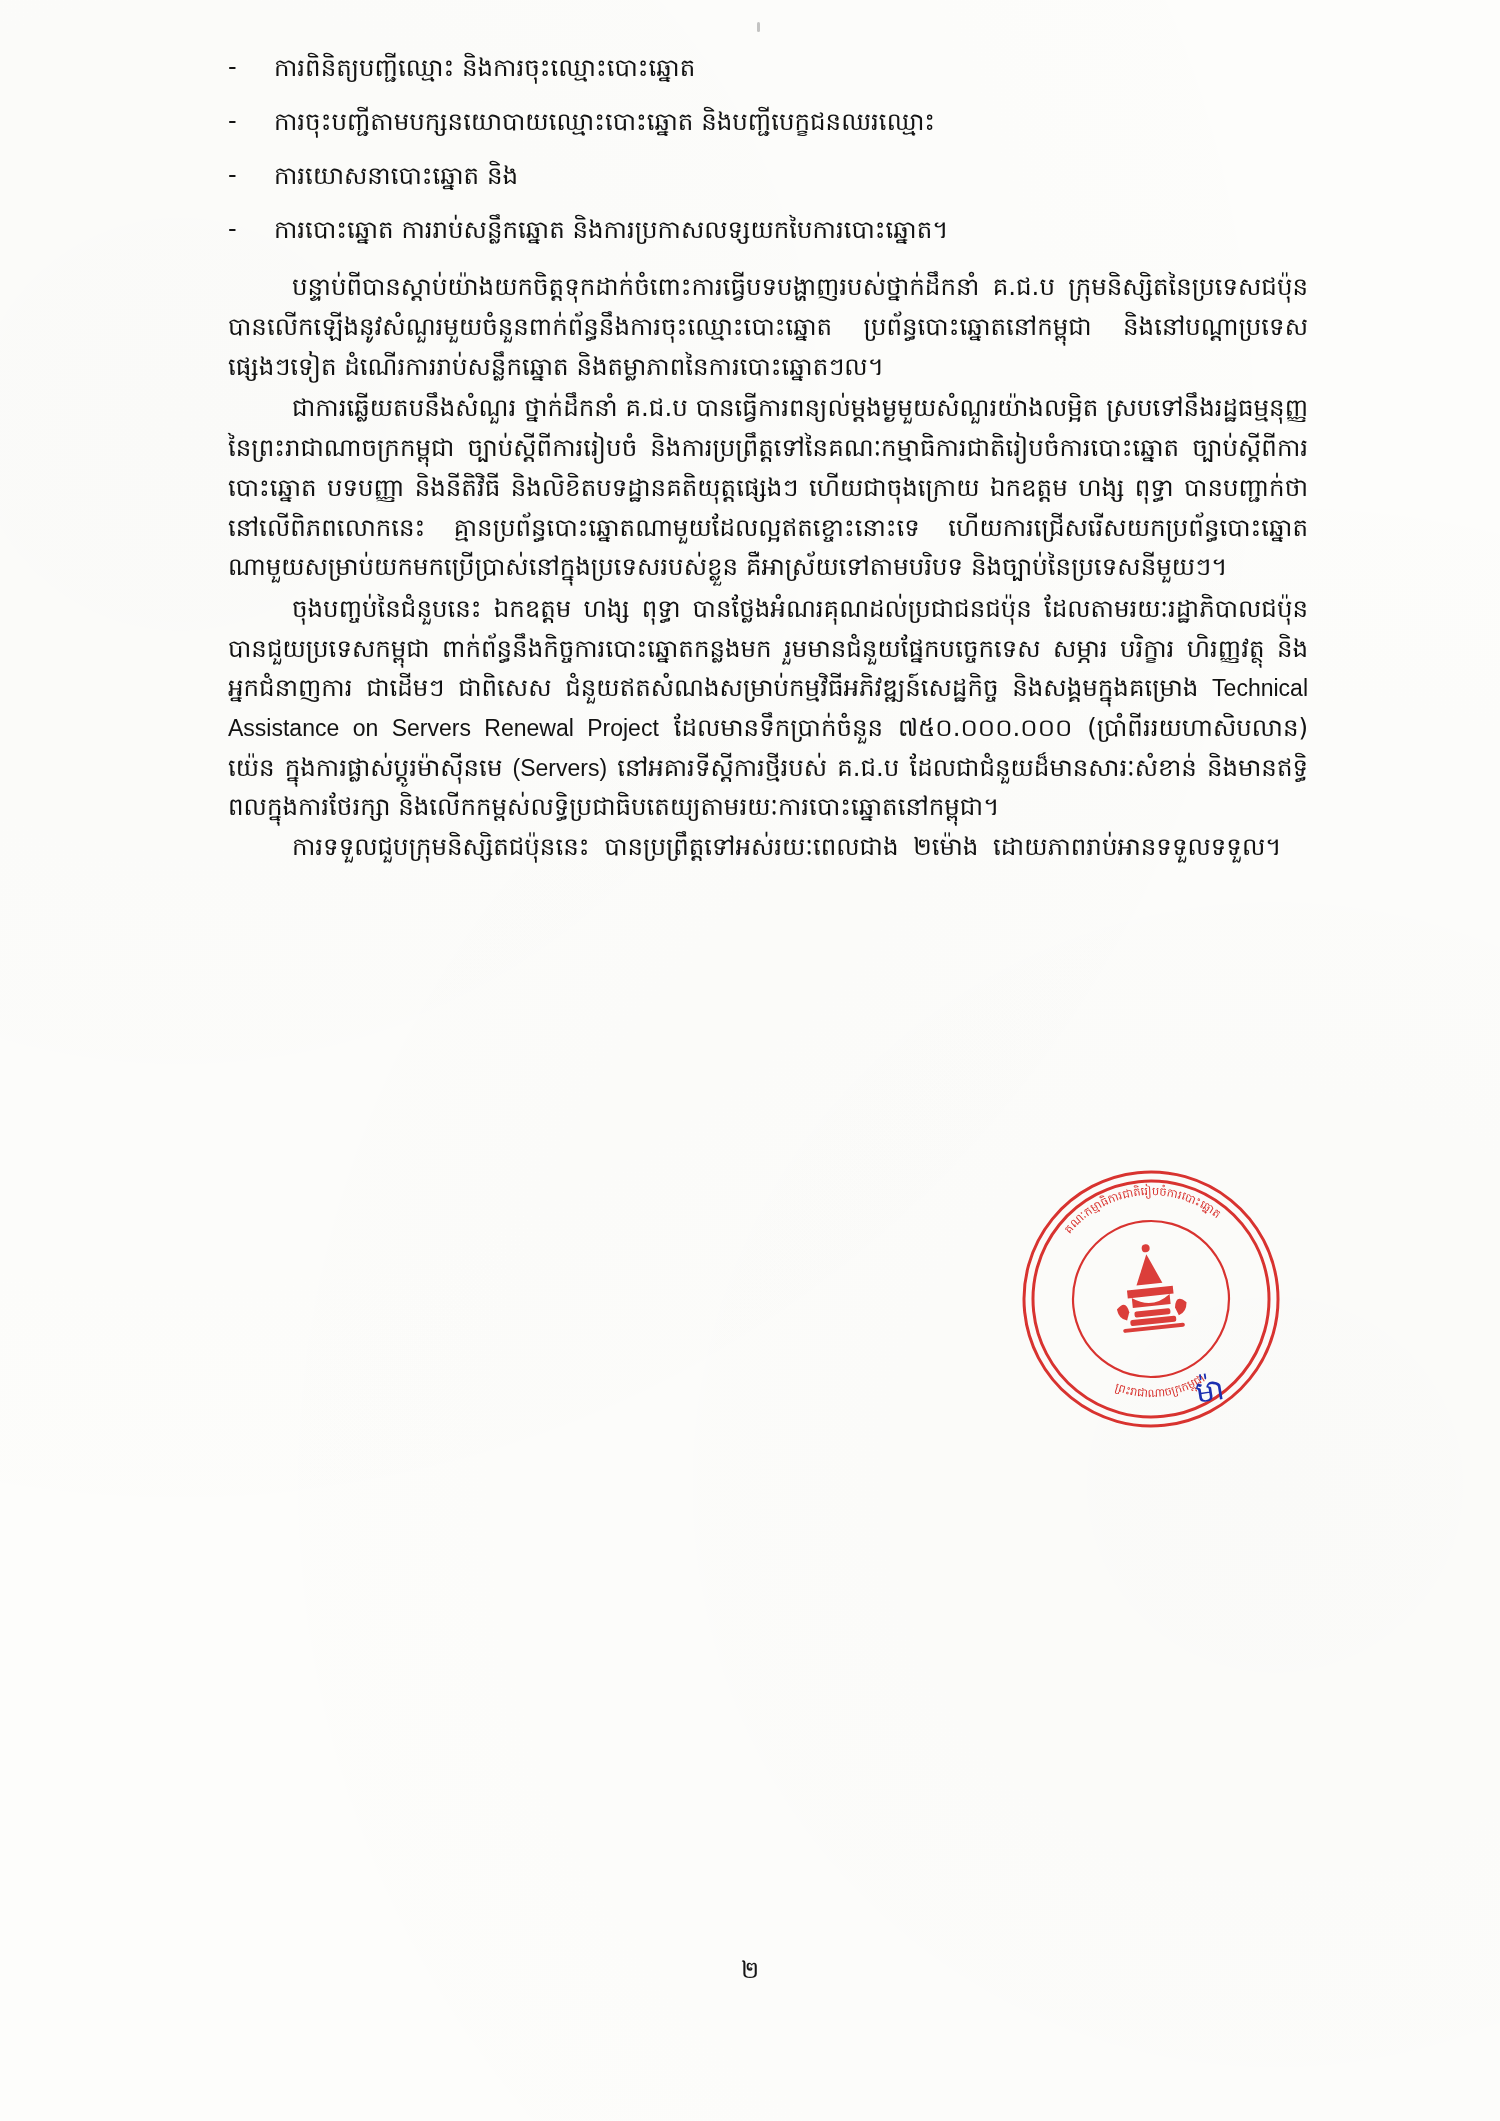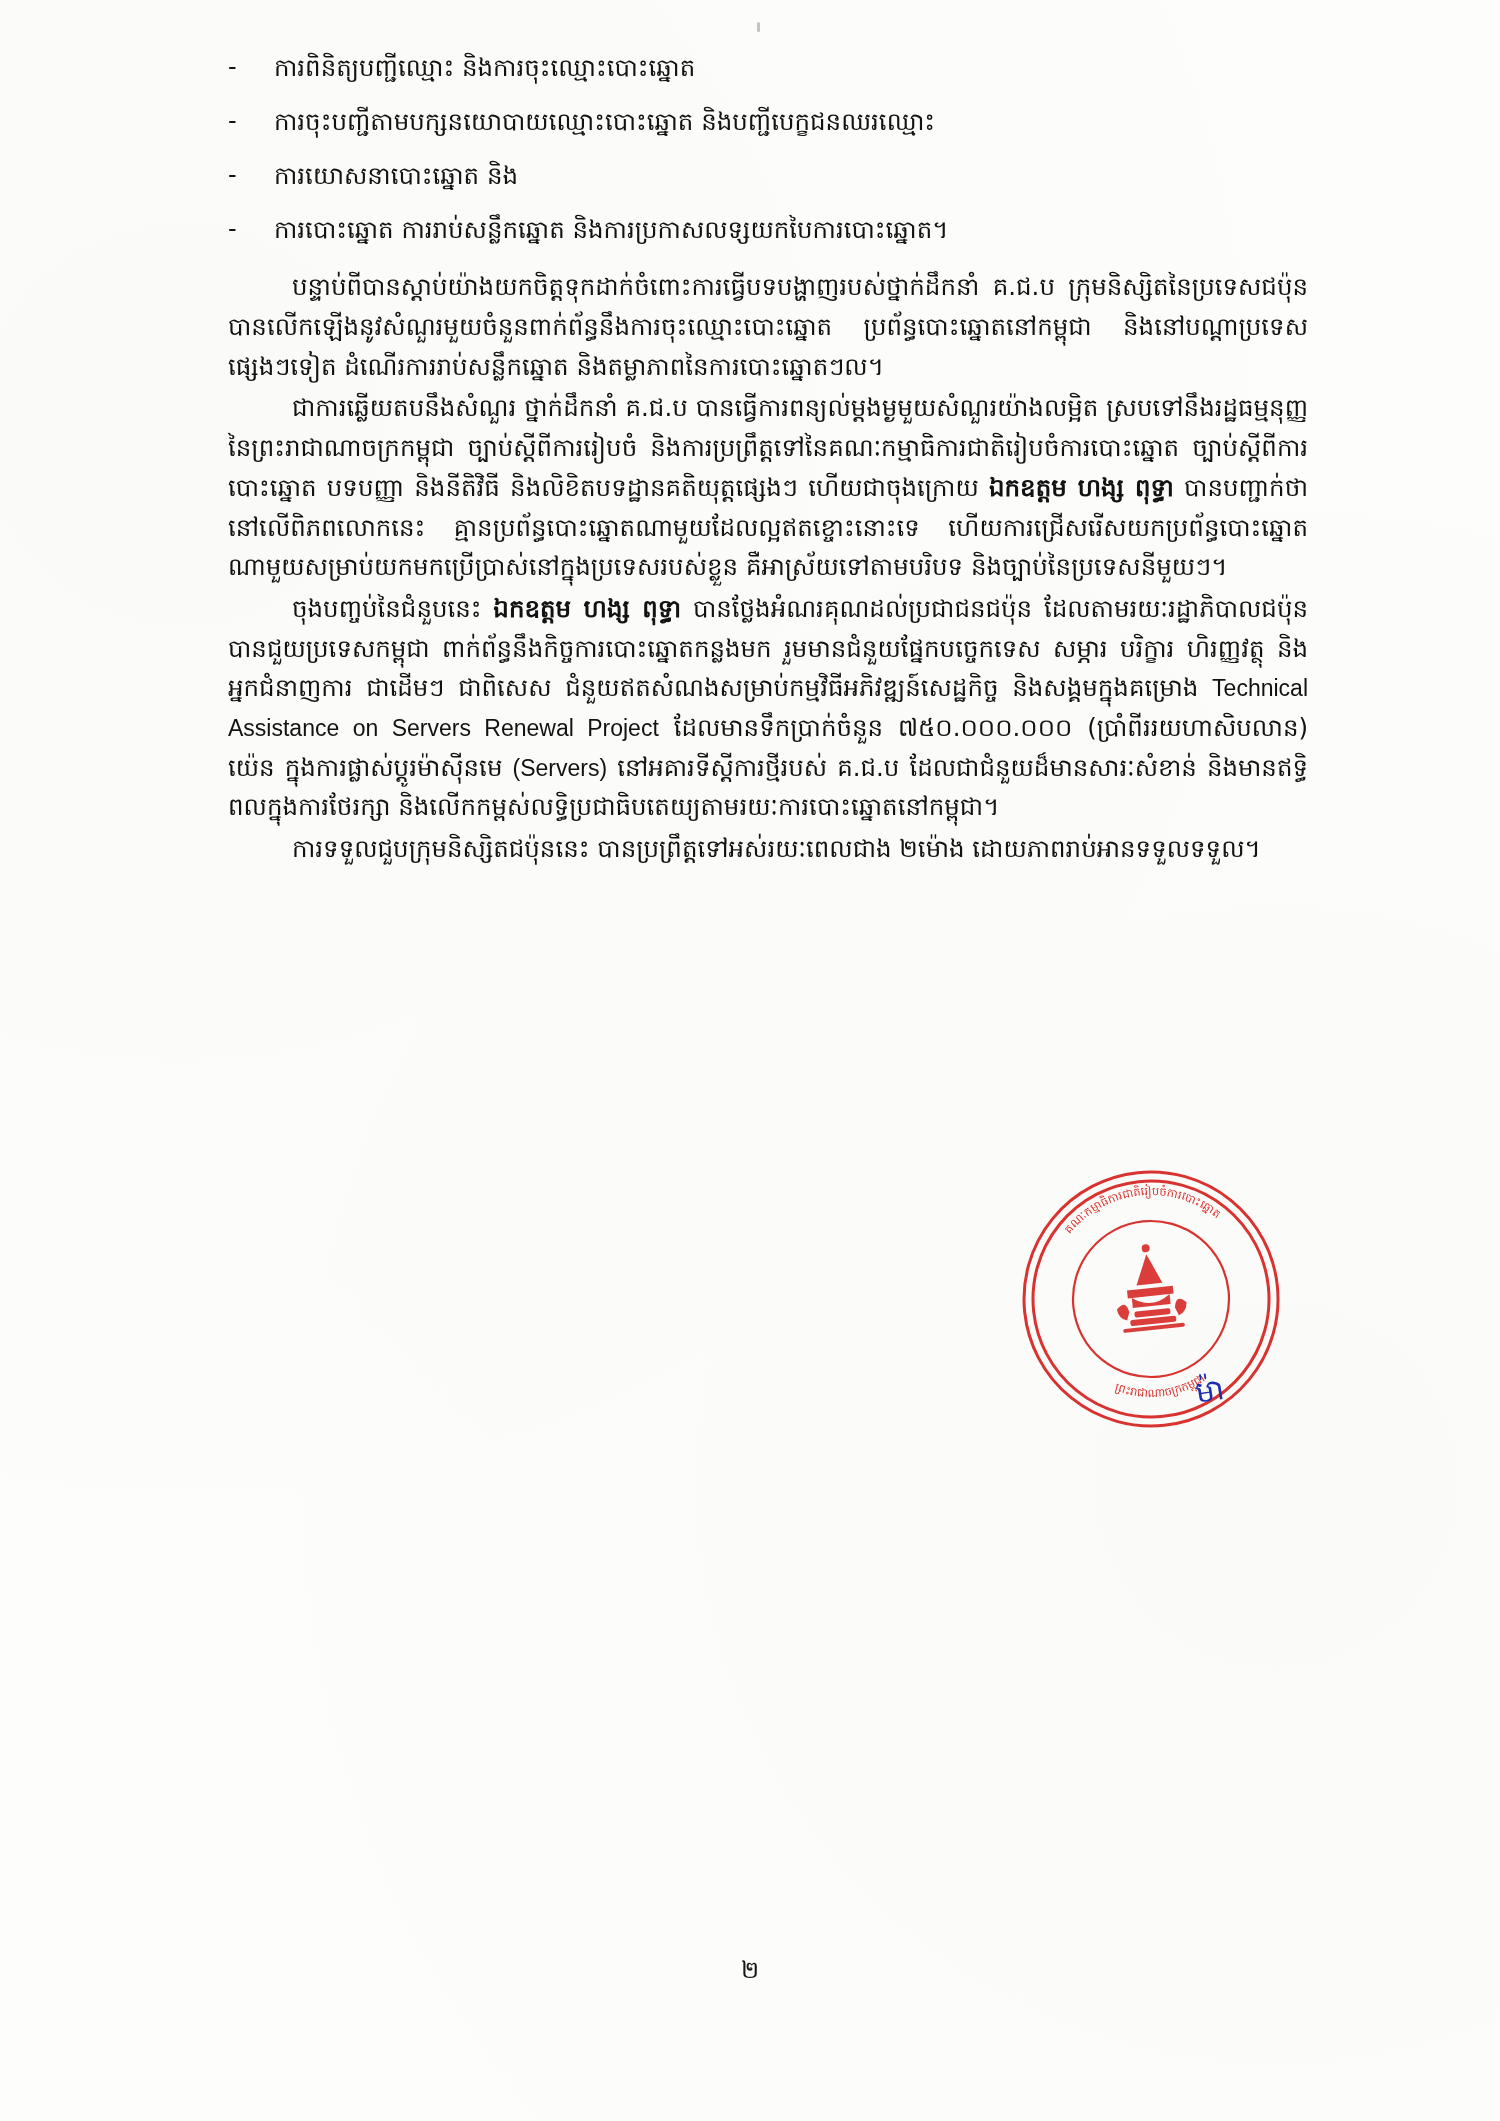--- a/index.html
+++ b/index.html
@@ -54,23 +54,24 @@
   .para {
     font-size: 24.5px;
     line-height: 1.62;
     text-align: justify;
     text-justify: inter-word;
     margin: 0 0 2px 0;
     text-indent: 64px;
   }
   .para.tight {
     margin-bottom: 8px;
+    font-family: Liberation Mono, monospace;
   }
   .bold {
-    font-weight: bold;
+    font-weight: normal;
   }
   .latin {
     font-family: "Liberation Sans", sans-serif;
     font-size: 23px;
   }
   .sigmark {
     position: absolute;
     left: 1196px;
     top: 1372px;
     font-family: "Liberation Serif", serif;

